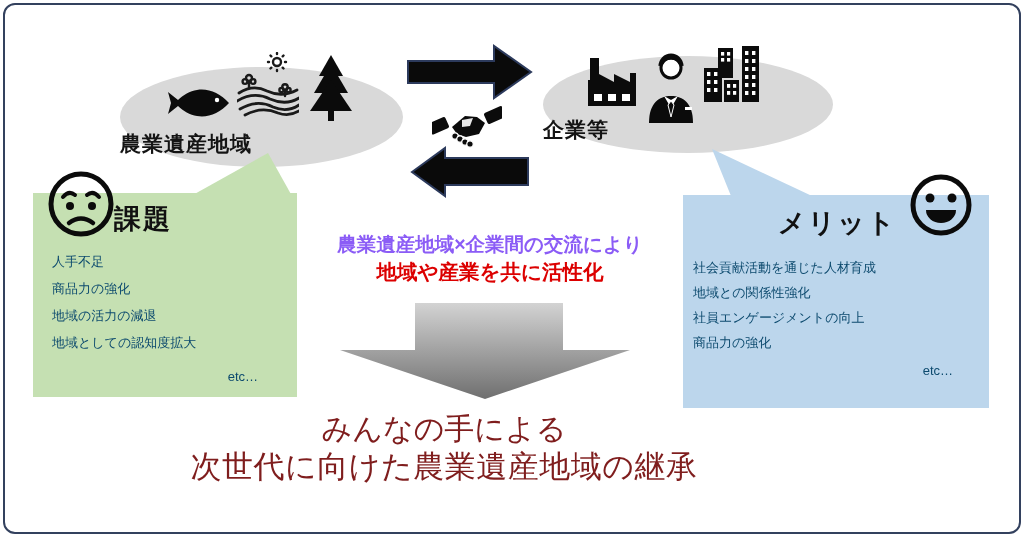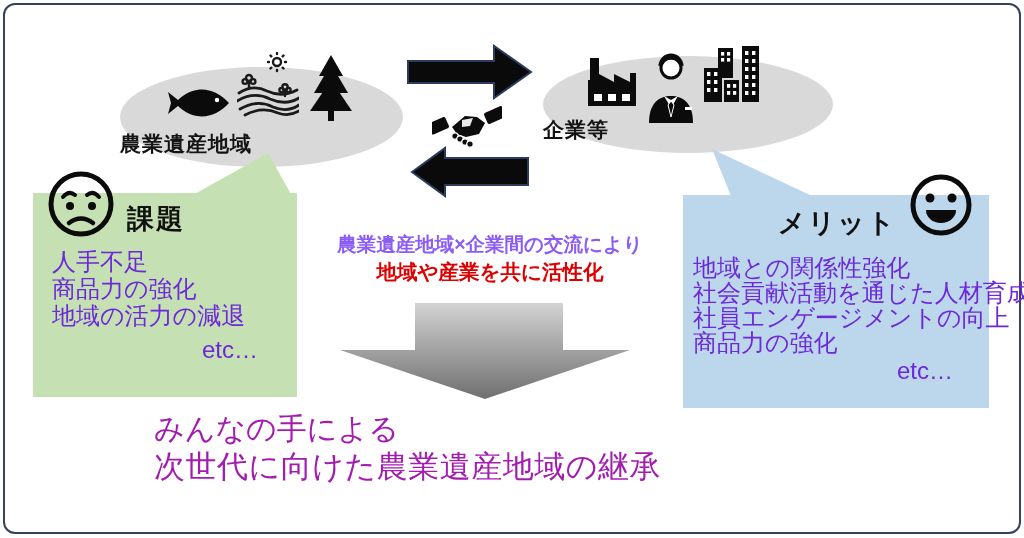--- a/index.html
+++ b/index.html
@@ -18,23 +18,23 @@
   .ellipse.right{left:543px;top:56px;width:290px;height:97px;}
   .ellipse-label{
     position:absolute;width:100%;bottom:9px;text-align:left;
     font-size:21px;font-weight:bold;letter-spacing:1px;color:#141414;
   }
   
   .box{position:absolute;z-index:3;}
   .box.green{left:33px;top:193px;width:264px;height:204px;background:#c5e0b2;}
   .box.blue{left:683px;top:195px;width:306px;height:213px;background:#bcd6ec;}
   .box-title{position:absolute;font-size:27px;font-weight:bold;color:#111;letter-spacing:2px;}
-  .box.green .box-title{left:94px;top:8px;}
+  .box.green .box-title{left:81px;top:8px;}
   .box.blue .box-title{left:95px;top:10px;}
-  .box-list{position:absolute;font-size:24px;color:#6d28d9;}
+  .box-list{position:absolute;font-size:13px;color:#0c4a6e;}
   .box.green .box-list{left:19px;top:55px;line-height:27px;width:236px;}
   .box.blue .box-list{left:10px;top:60px;line-height:25px;width:288px;}
   .box-list div{white-space:nowrap;}
   .etc-line{text-align:right;margin-top:7px;}
   .box.green .etc-line{padding-right:30px;}
   .box.blue .etc-line{padding-right:28px;margin-top:3px;}
   .tail{position:absolute;z-index:2;}
   
   .face{position:absolute;z-index:4;}
   
@@ -42,22 +42,22 @@
   
   .xarrow{position:absolute;z-index:2;}
   
   .center-msg{
     position:absolute;left:300px;top:231px;width:380px;text-align:center;z-index:3;
   }
   .center-msg .l1{font-size:19.5px;font-weight:bold;color:#8b5cf6;white-space:nowrap;}
   .center-msg .l2{font-size:20.5px;font-weight:bold;color:#dc0000;margin-top:0;white-space:nowrap;}
   
   .conclusion{
-    position:absolute;left:154px;top:411px;width:580px;z-index:3;
-    color:#a21caf;line-height:1.23;
+    position:absolute;left:154px;top:411px;width:580px;text-align:center;z-index:3;
+    color:#7f1d1d;line-height:1.23;
   }
   .conclusion .l1{font-size:30px;}
   .conclusion .l2{font-size:31px;letter-spacing:0.5px;}
 </style>
 </head>
 <body>
 
 <div class="stage">
   <div class="frame"></div>
 
@@ -199,39 +199,40 @@
       <polygon points="7,3 26,50 107,50" fill="#bcd6ec"></polygon>
     </svg>
   </span>
 
   <div class="box green">
     <div class="box-title">課題</div>
     <div class="box-list">
       <div>人手不足</div>
       <div>商品力の強化</div>
       <div>地域の活力の減退</div>
+      <div>地域としての認知度拡大</div>
       <div class="etc-line">etc…</div>
     </div>
   </div>
   <span class="face" style="left:47px;top:170px;">
     <svg width="68" height="68" viewBox="0 0 68 68" fill="none" stroke="#0b0b0b">
       <circle cx="34" cy="34" r="30" stroke-width="5"></circle>
       <path d="M16,27 Q22,20 28,25" stroke-width="4" stroke-linecap="round"></path>
       <path d="M40,25 Q46,20 52,27" stroke-width="4" stroke-linecap="round"></path>
       <circle cx="23" cy="36" r="4" fill="#0b0b0b" stroke="none"></circle>
       <circle cx="45" cy="36" r="4" fill="#0b0b0b" stroke="none"></circle>
       <path d="M22,53 Q34,44 46,53" stroke-width="4.5" stroke-linecap="round"></path>
     </svg>
   </span>
 
   <div class="box blue">
     <div class="box-title">メリット</div>
     <div class="box-list">
+      <div>社会貢献活動を通じた人材育成</div>
       <div>地域との関係性強化</div>
-      <div>社会貢献活動を通じた人材育成</div>
       <div>社員エンゲージメントの向上</div>
       <div>商品力の強化</div>
       <div class="etc-line">etc…</div>
     </div>
   </div>
   <span class="face" style="left:909px;top:173px;">
     <svg width="64" height="64" viewBox="0 0 64 64" fill="none" stroke="#0b0b0b">
       <circle cx="32" cy="32" r="28" stroke-width="5"></circle>
       <circle cx="21" cy="25" r="4.5" fill="#0b0b0b" stroke="none"></circle>
       <circle cx="43" cy="25" r="4.5" fill="#0b0b0b" stroke="none"></circle>

